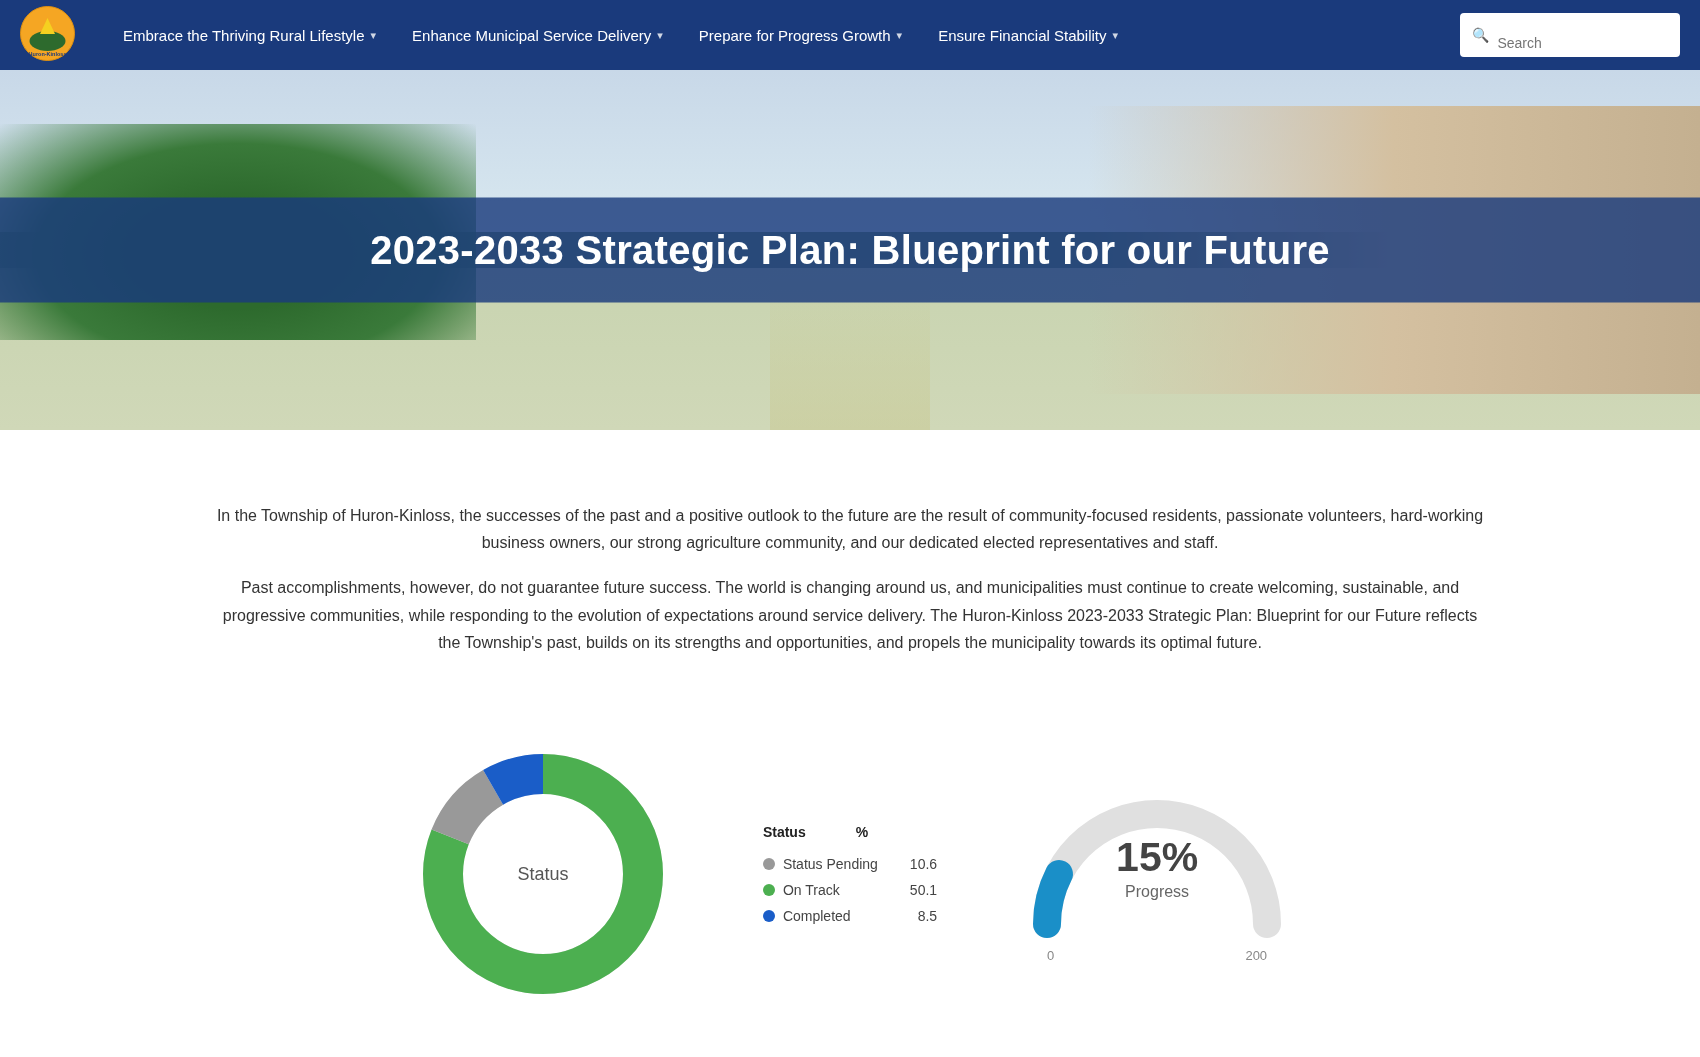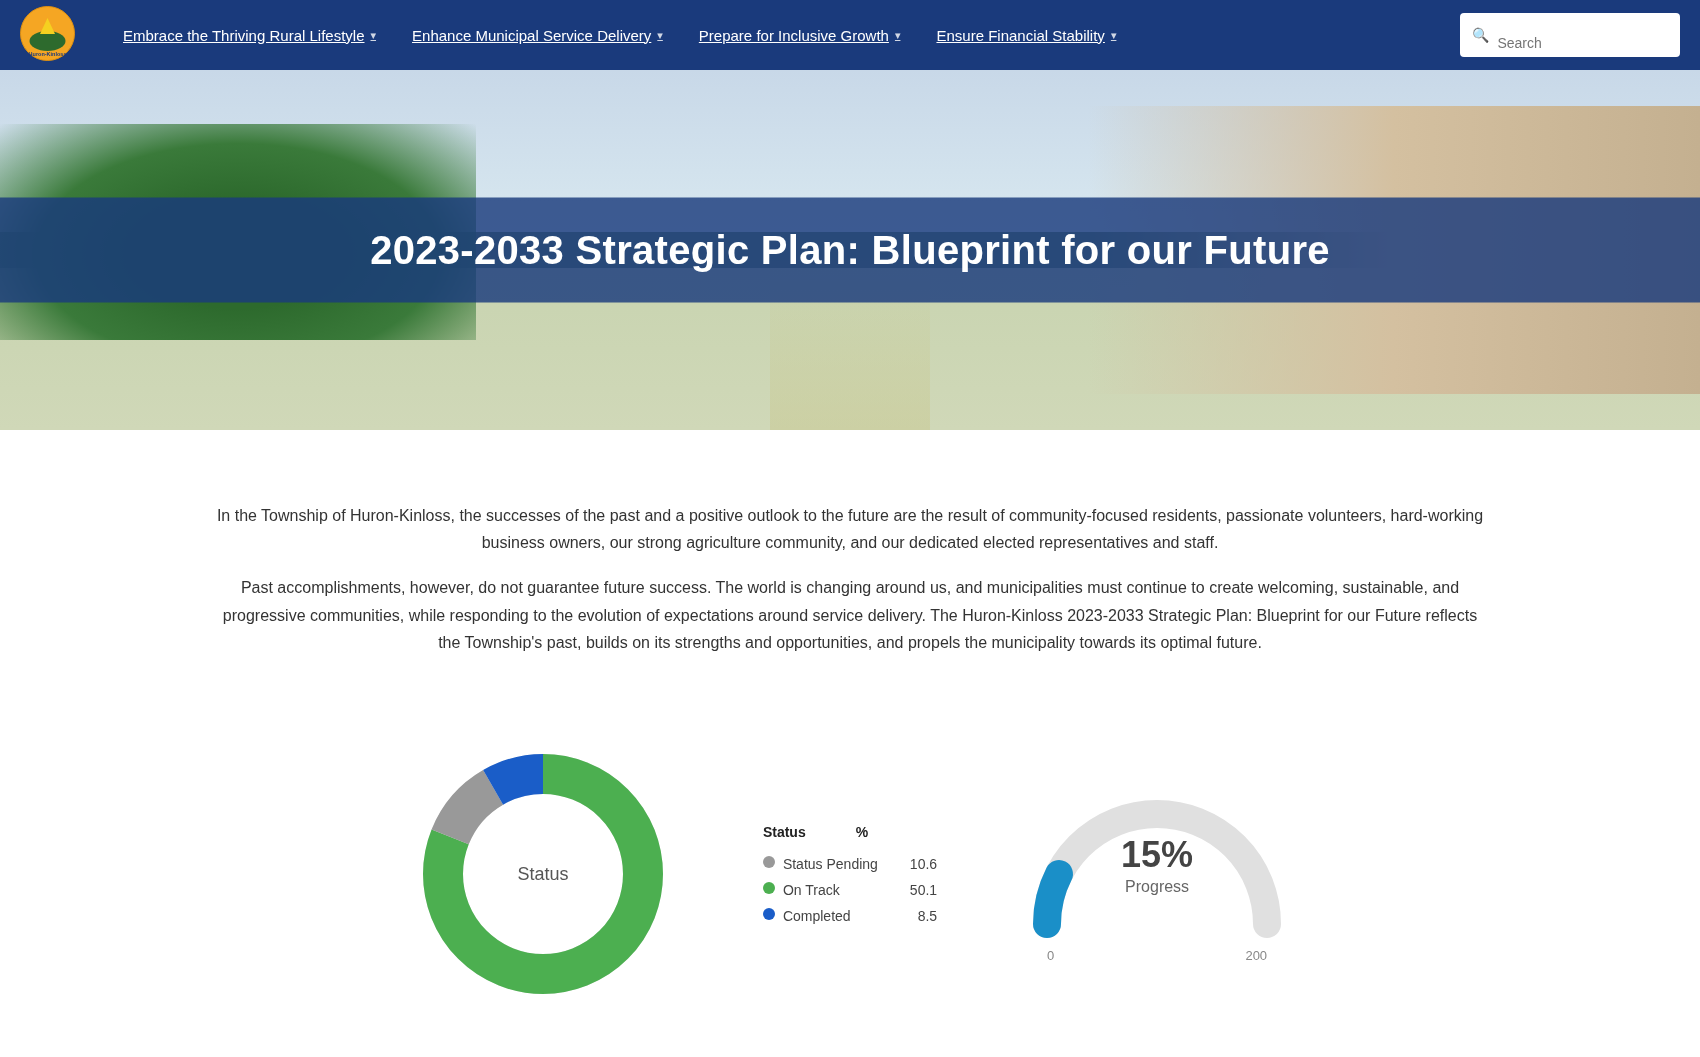--- a/index.html
+++ b/index.html
@@ -31,21 +31,20 @@
       font-size: 15px;
       padding: 0 18px;
       height: 58px;
       display: flex;
       align-items: center;
       gap: 6px;
       cursor: pointer;
       white-space: nowrap;
       border: none;
       background: none;
-      text-decoration: underline;
     }
     .nav-chevron {
       font-size: 11px;
       opacity: 0.8;
     }
     .nav-search {
       display: flex;
       align-items: center;
       background: #fff;
       border-radius: 4px;
@@ -141,20 +140,21 @@
     .legend-header {
       display: flex;
       gap: 50px;
       font-weight: 700;
       font-size: 14px;
       color: #222;
       margin-bottom: 6px;
     }
     .legend-item {
       display: flex;
+      align-items: center;
       gap: 8px;
     }
     .legend-dot {
       width: 12px;
       height: 12px;
       border-radius: 50%;
       flex-shrink: 0;
     }
     .legend-text {
       flex: 1;
@@ -179,21 +179,21 @@
       height: 160px;
     }
     .gauge-center-text {
       position: absolute;
       top: 50px;
       left: 50%;
       transform: translateX(-50%);
       text-align: center;
     }
     .gauge-pct {
-      font-size: 36px;
+      font-size: 41px;
       font-weight: 600;
       color: #444;
     }
     .gauge-label {
       font-size: 16px;
       color: #666;
       margin-top: 2px;
     }
     .gauge-ticks {
       display: flex;
@@ -249,21 +249,21 @@
   <div class="nav-links">
     <button class="nav-item">
       <span>Embrace the Thriving Rural Lifestyle</span>
       <span class="nav-chevron">▾</span>
     </button>
     <button class="nav-item">
       <span>Enhance Municipal Service Delivery</span>
       <span class="nav-chevron">▾</span>
     </button>
     <button class="nav-item">
-      <span>Prepare for Inclusive Growth</span>
+      <span>Prepare for Progress Growth</span>
       <span class="nav-chevron">▾</span>
     </button>
     <button class="nav-item">
       <span>Ensure Financial Stability</span>
       <span class="nav-chevron">▾</span>
     </button>
   </div>
 
   <div class="nav-search">
     <span class="search-icon-svg">🔍</span>

